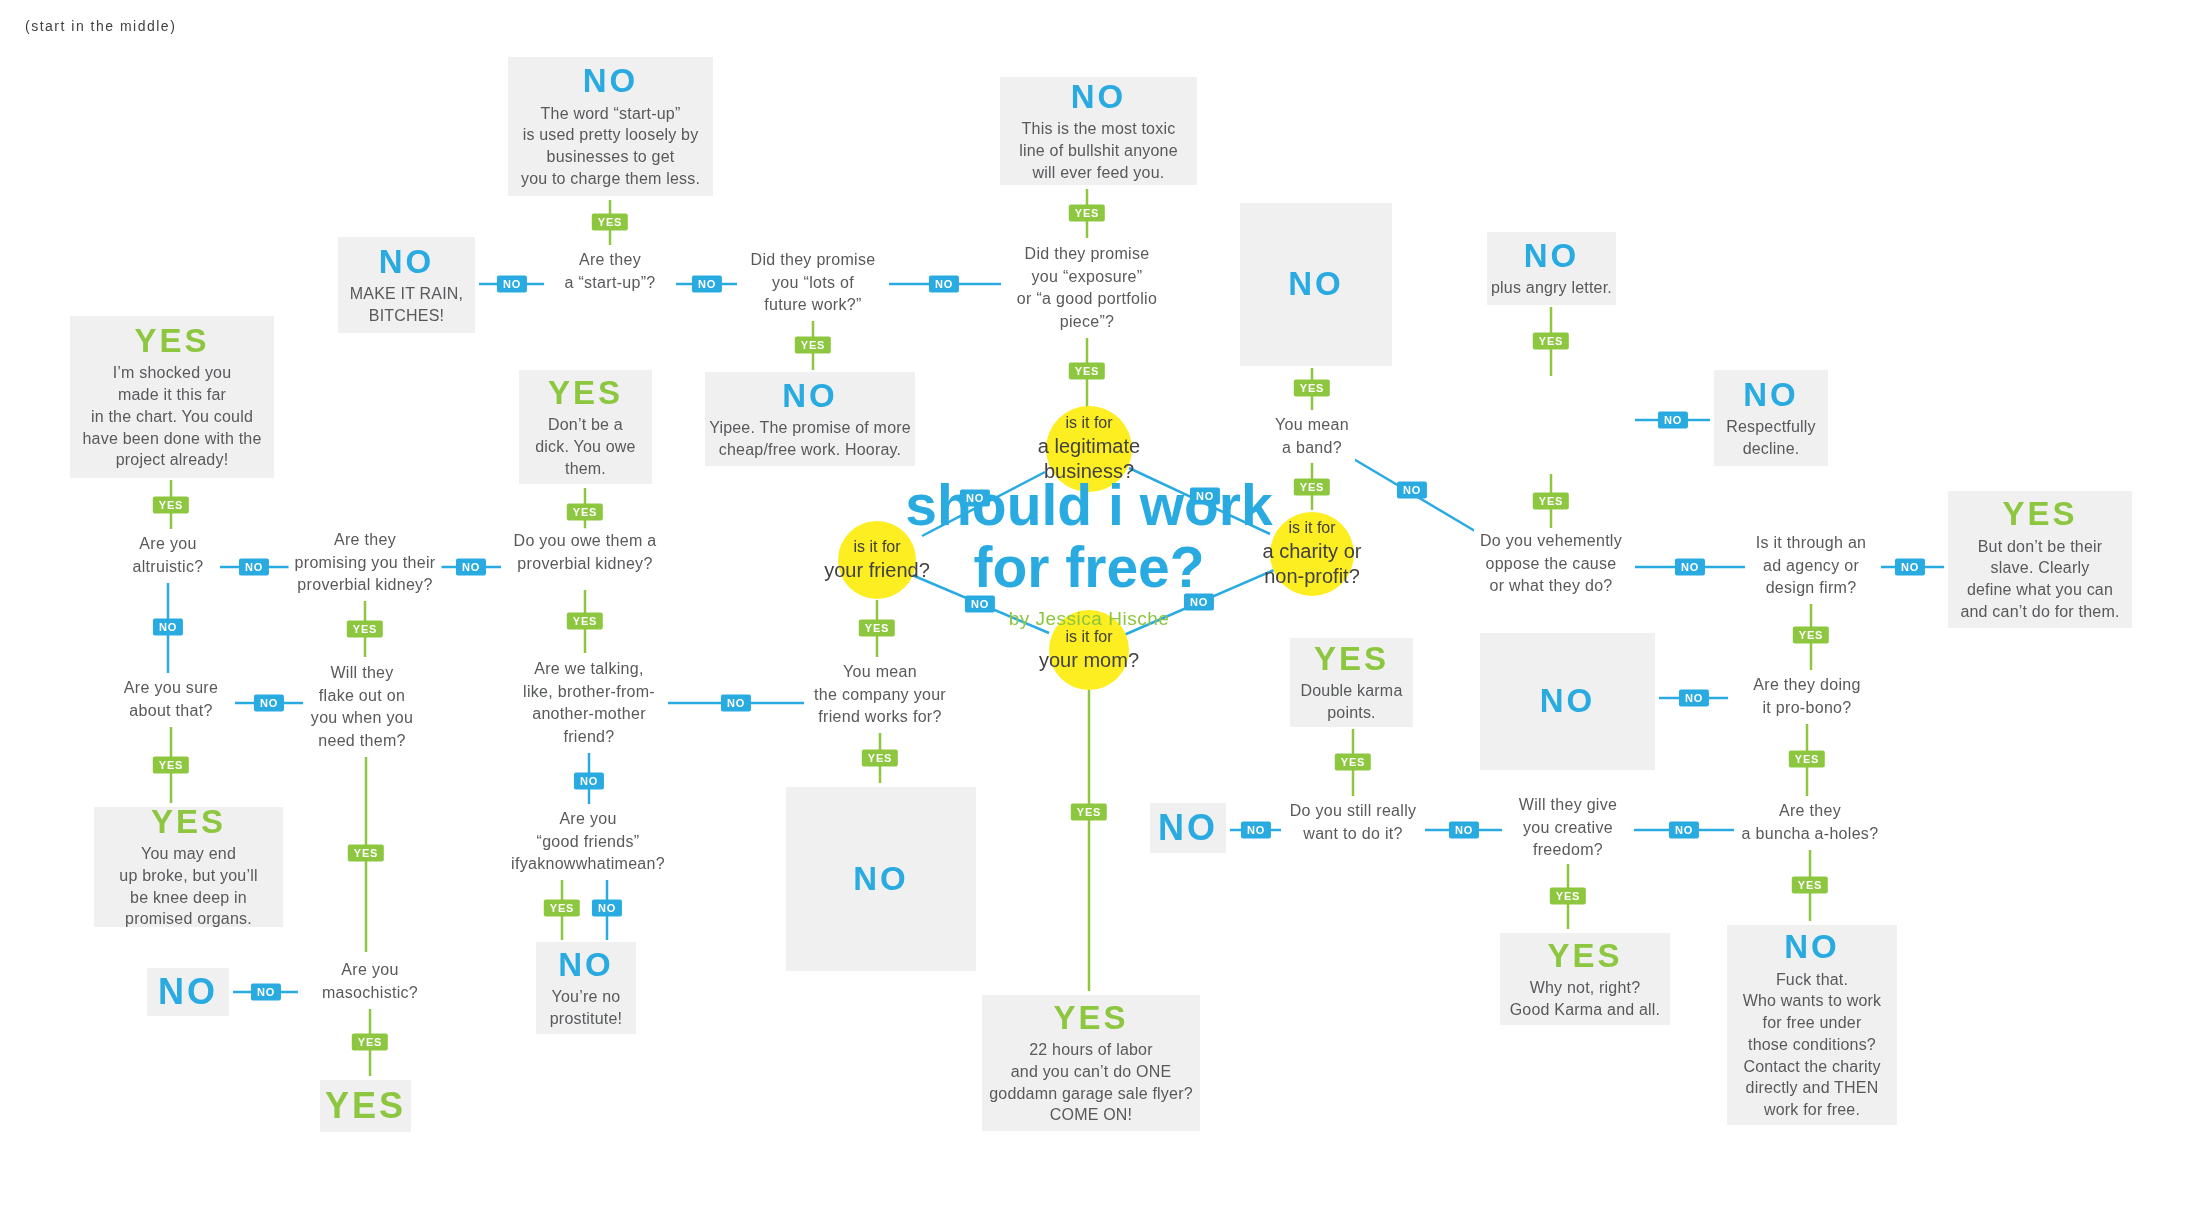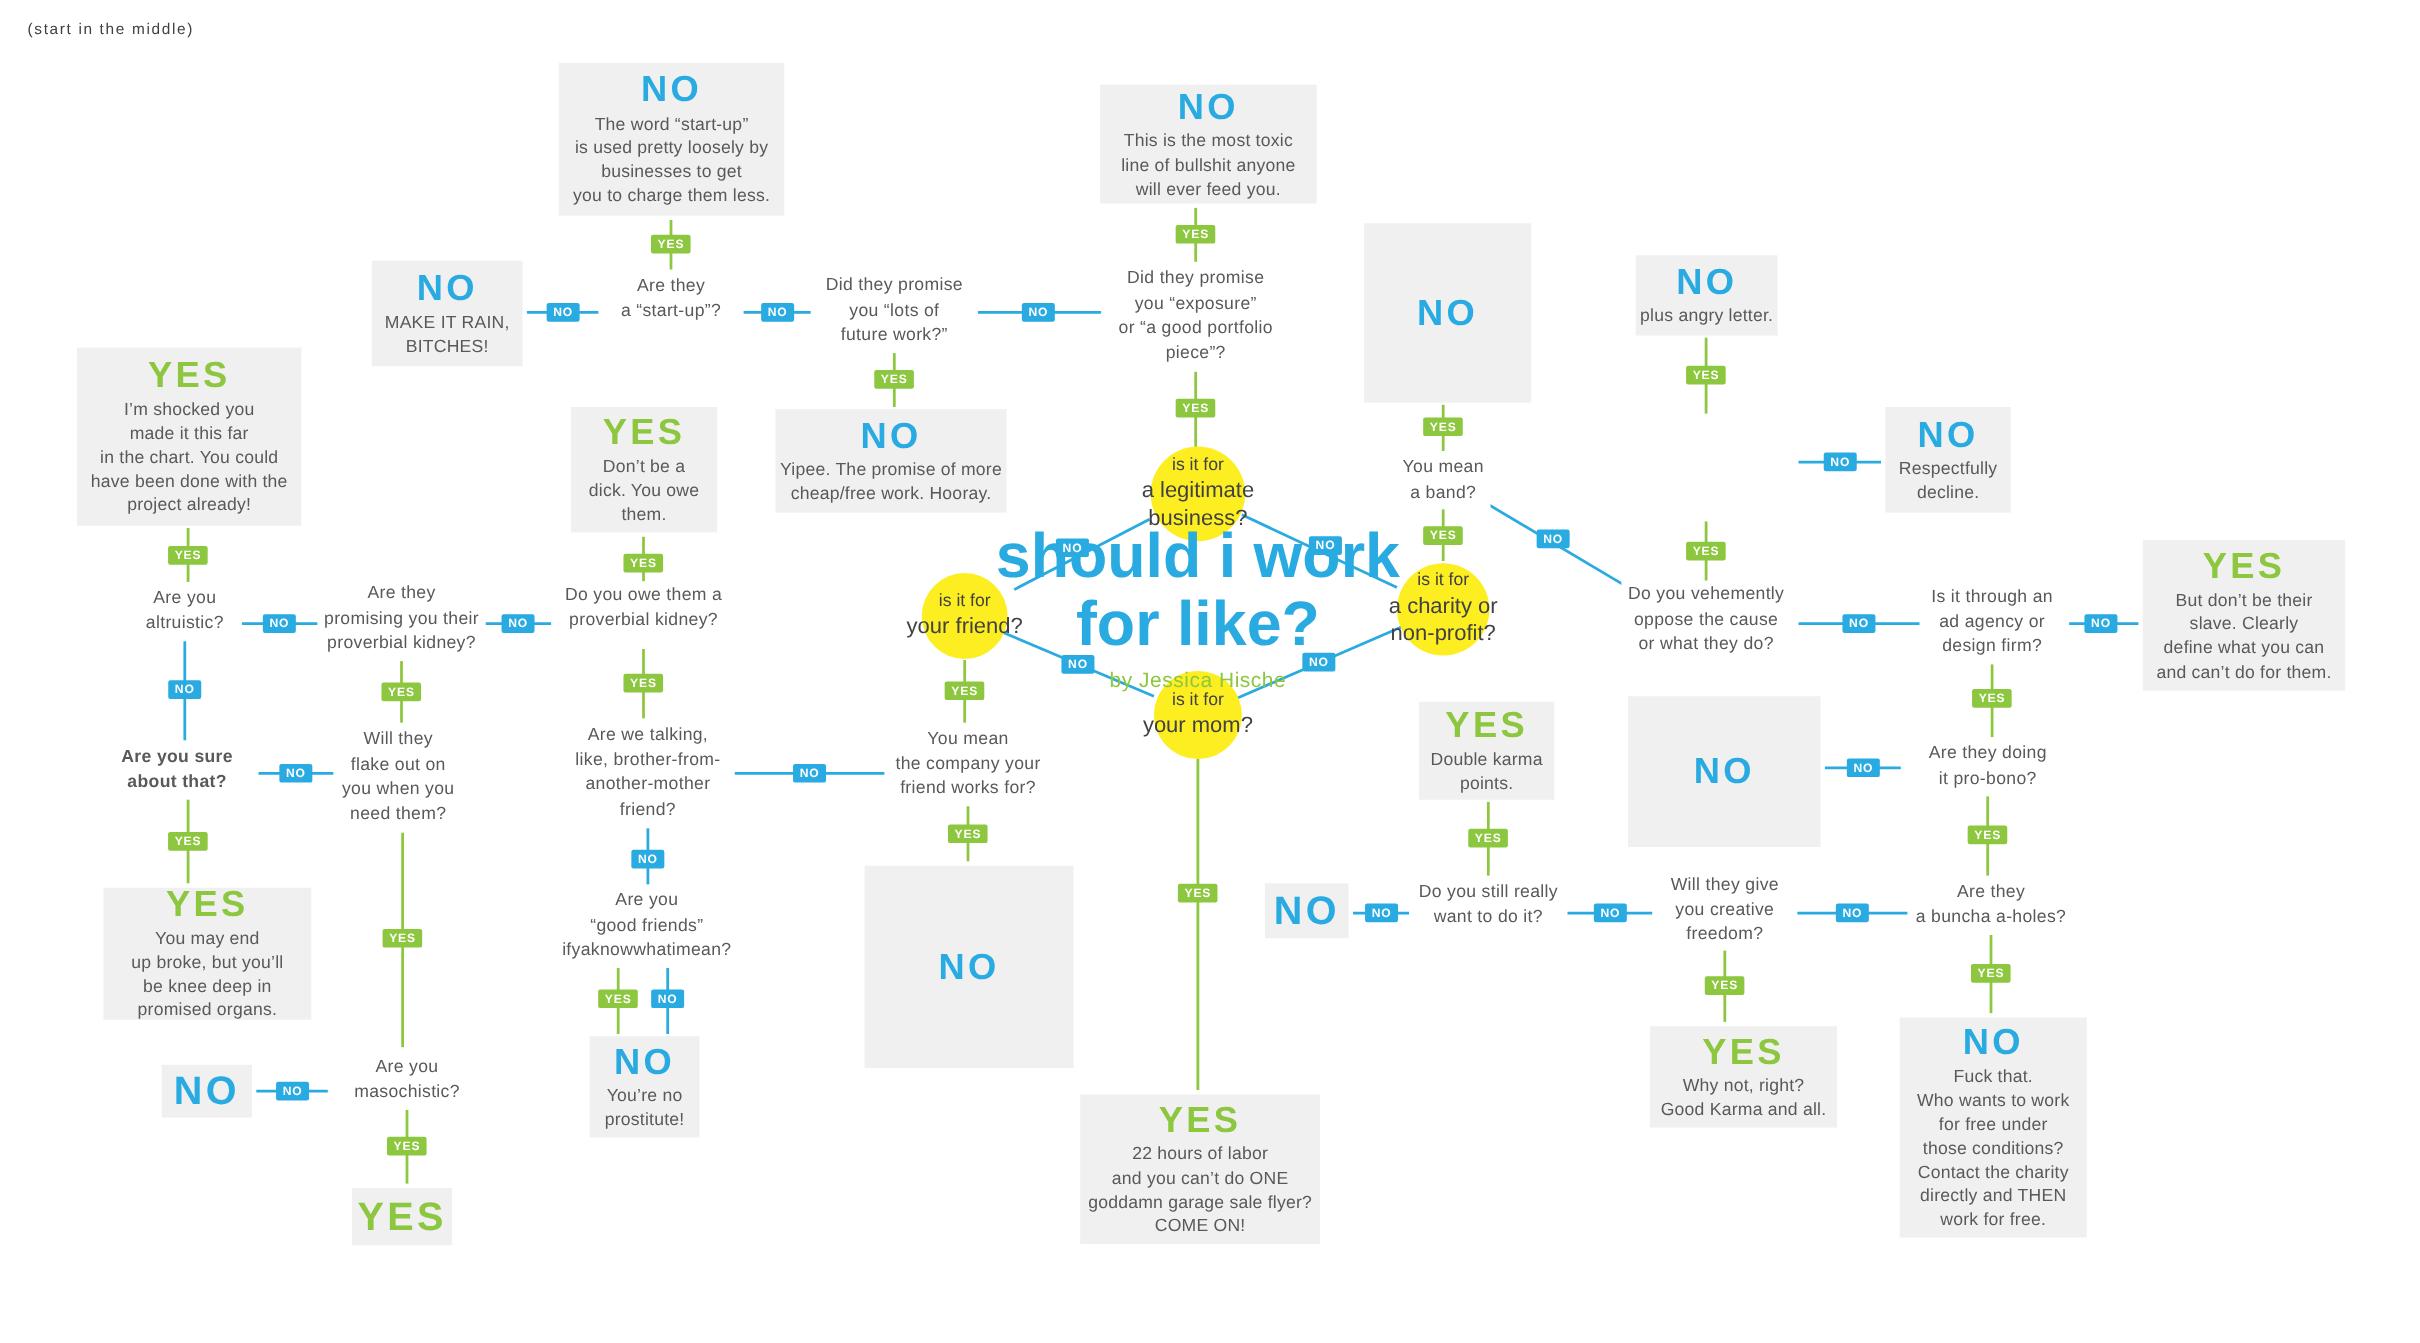--- a/index.html
+++ b/index.html
@@ -118,21 +118,21 @@
       <line x1="912" y1="575" x2="1049" y2="633"></line>
       <line x1="1124" y1="635" x2="1274" y2="570"></line>
       <line x1="1352" y1="458" x2="1480" y2="534"></line>
     </g>
   </svg>
 
   <div class="start-hint">(start in the middle)</div>
 
   <div class="title-wrap">
     <span class="title-line">should i work</span>
-    <span class="title-line">for like?</span>
+    <span class="title-line">for free?</span>
     <span class="byline">by Jessica Hische</span>
   </div>
 
   <div class="circle" style="left:1089px;top:449px;width:86px;height:86px;">
     <div class="circle-text">
       <span class="circle-prefix">is it for</span>
       <span class="circle-label">a legitimate
 business?</span>
     </div>
   </div>
@@ -180,21 +180,21 @@
   <div class="q" style="left:1568px;top:828px;">Will they give
 you creative
 freedom?</div>
   <div class="q" style="left:1353px;top:823px;">Do you still really
 want to do it?</div>
   <div class="q" style="left:168px;top:556px;">Are you
 altruistic?</div>
   <div class="q" style="left:365px;top:563px;">Are they
 promising you their
 proverbial kidney?</div>
-  <div class="q" style="left:161px;top:700px;font-weight:bold;">Are you sure
+  <div class="q" style="left:171px;top:700px;">Are you sure
 about that?</div>
   <div class="q" style="left:362px;top:707px;">Will they
 flake out on
 you when you
 need them?</div>
   <div class="q" style="left:370px;top:982px;">Are you
 masochistic?</div>
   <div class="q" style="left:585px;top:553px;">Do you owe them a
 proverbial kidney?</div>
   <div class="q" style="left:589px;top:703px;">Are we talking,

